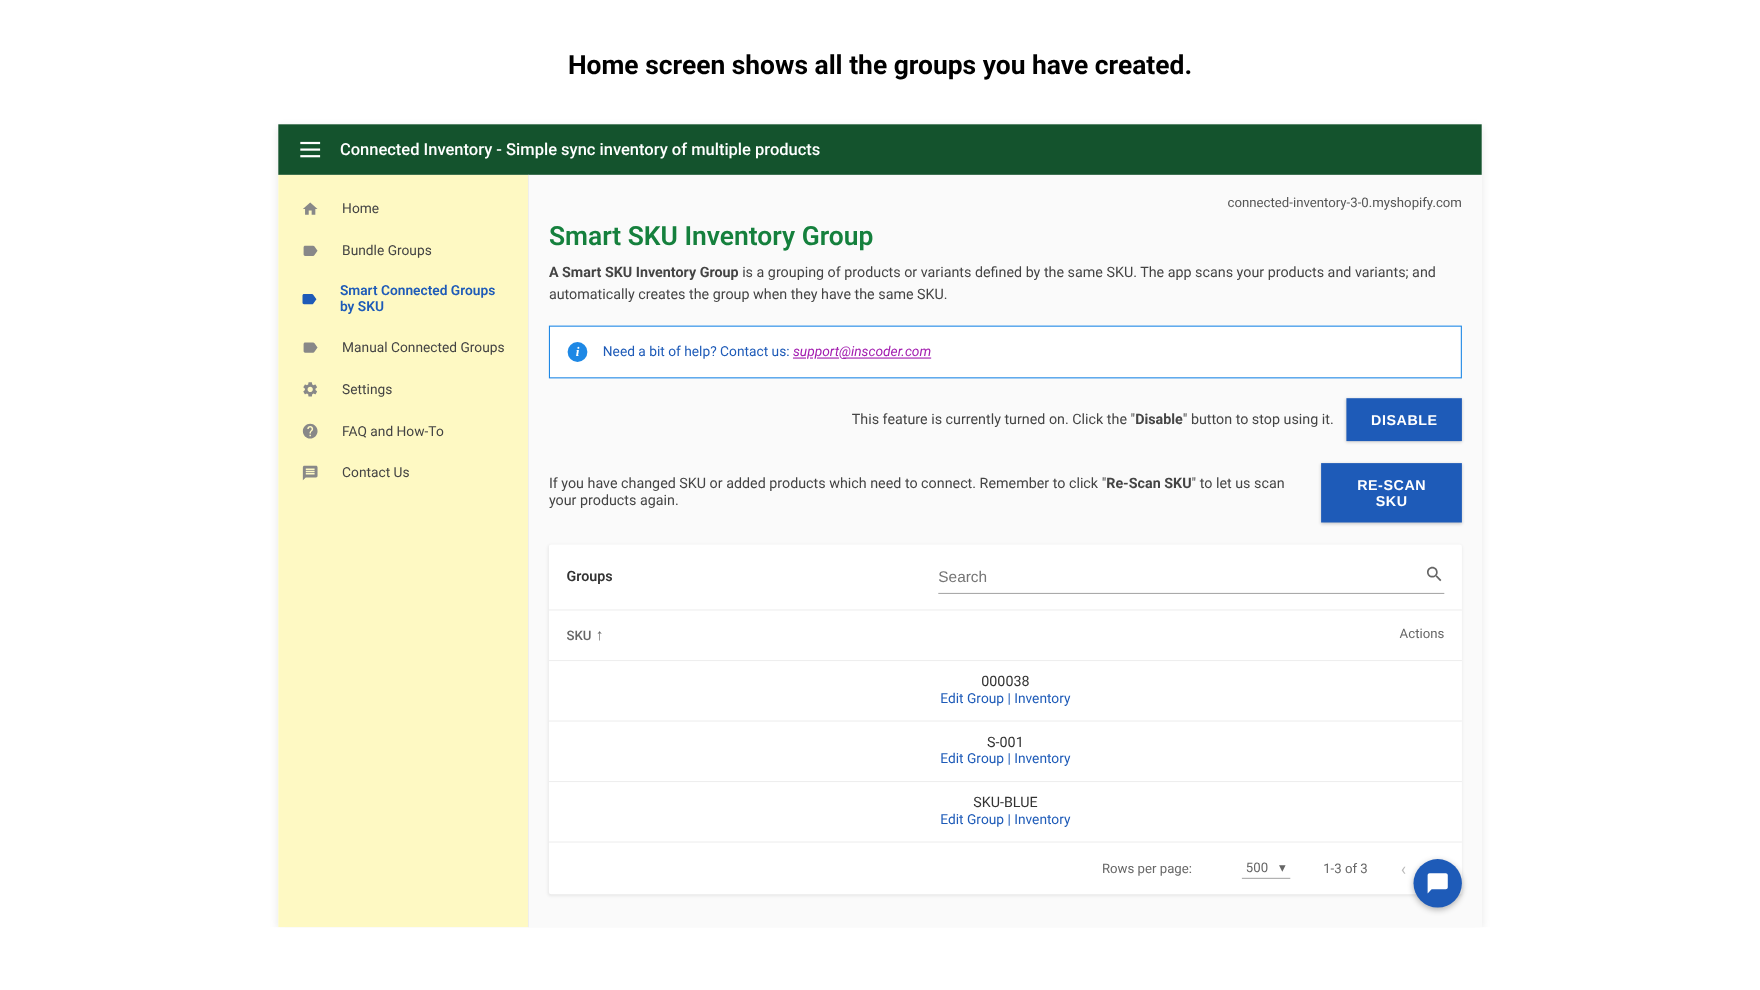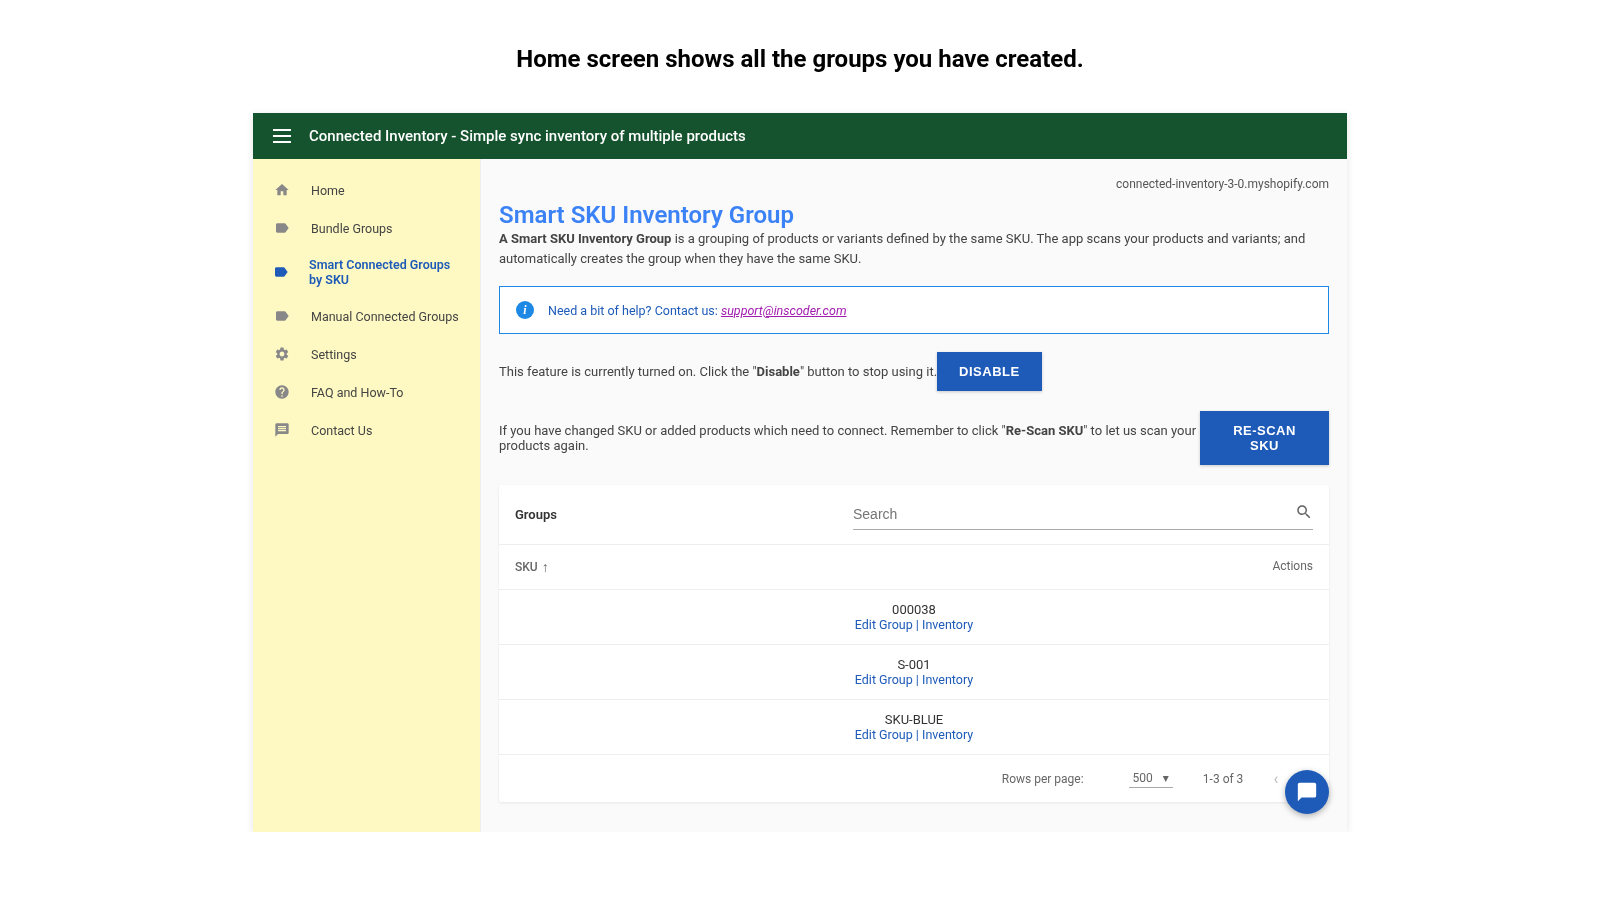--- a/index.html
+++ b/index.html
@@ -12,27 +12,27 @@
     .header-title { font-size: 15px; font-weight: 500; }
     .body-row { display: flex; }
     .sidebar { width: 228px; background: #fef9c3; padding: 12px 0; border-right: 1px solid #eee; flex-shrink: 0; }
     .sidebar-item { display: flex; align-items: center; gap: 20px; padding: 10px 20px; font-size: 12.5px; color: #444; cursor: pointer; }
     .sidebar-item.active { color: #1E5BB8; font-weight: 600; }
     .sidebar-item.active .side-icon svg { fill: #1E5BB8; }
     .side-icon { width: 18px; height: 18px; display: flex; align-items: center; justify-content: center; }
     .side-icon svg { width: 16px; height: 16px; fill: #888; }
     .main { flex: 1; background: #fafafa; padding: 18px 18px 30px 18px; position: relative; min-height: 575px; }
     .shop-url { text-align: right; font-size: 12px; color: #555; margin-bottom: 10px; }
-    .page-title { font-size: 24px; font-weight: 600; color: #3b82f6; }
+    .page-title { font-size: 24px; font-weight: 600; color: #15803d; margin-bottom: 10px; }
     .desc { font-size: 13px; color: #444; line-height: 1.5; margin-bottom: 18px; }
     .desc strong { font-weight: 700; }
     .info-banner { border: 1px solid #1E88E5; background: #fff; padding: 14px 16px; display: flex; align-items: center; gap: 14px; font-size: 12.5px; color: #1E5BB8; margin-bottom: 18px; }
     .info-icon { width: 18px; height: 18px; border-radius: 50%; background: #1E88E5; color: #fff; display: flex; align-items: center; justify-content: center; font-size: 12px; font-weight: 700; font-style: italic; font-family: serif; flex-shrink: 0; }
     .info-banner a { color: #a21caf; text-decoration: underline; font-style: italic; }
-    .status-row { display: flex; justify-content: flex-start; align-items: center; margin-bottom: 20px; }
+    .status-row { display: flex; justify-content: flex-end; align-items: center; margin-bottom: 20px; gap: 12px; }
     .status-text { font-size: 13px; color: #444; }
     .btn-primary { background: #1E5BB8; color: #fff; border: none; padding: 12px 22px; font-size: 13px; font-weight: 600; letter-spacing: 0.5px; cursor: pointer; box-shadow: 0 1px 3px rgba(0,0,0,0.2); }
     .card { background: #fff; border-radius: 2px; box-shadow: 0 1px 3px rgba(0,0,0,0.08); padding: 0; }
     .card-header { display: flex; justify-content: space-between; align-items: center; padding: 14px 16px; }
     .card-title { font-size: 13px; font-weight: 600; color: #333; }
     .search-wrap { flex: 1; max-width: 460px; border-bottom: 1px solid #aaa; display: flex; align-items: center; padding: 4px 0; margin-left: 40px; }
     .search-wrap input { border: none; outline: none; flex: 1; font-size: 14px; color: #666; background: transparent; }
     .search-icon svg { width: 18px; height: 18px; fill: #666; }
     .table-head { display: flex; justify-content: space-between; padding: 14px 16px; border-top: 1px solid #eee; font-size: 12px; color: #666; }
     .sku-col { display: flex; align-items: center; gap: 4px; font-weight: 500; }

